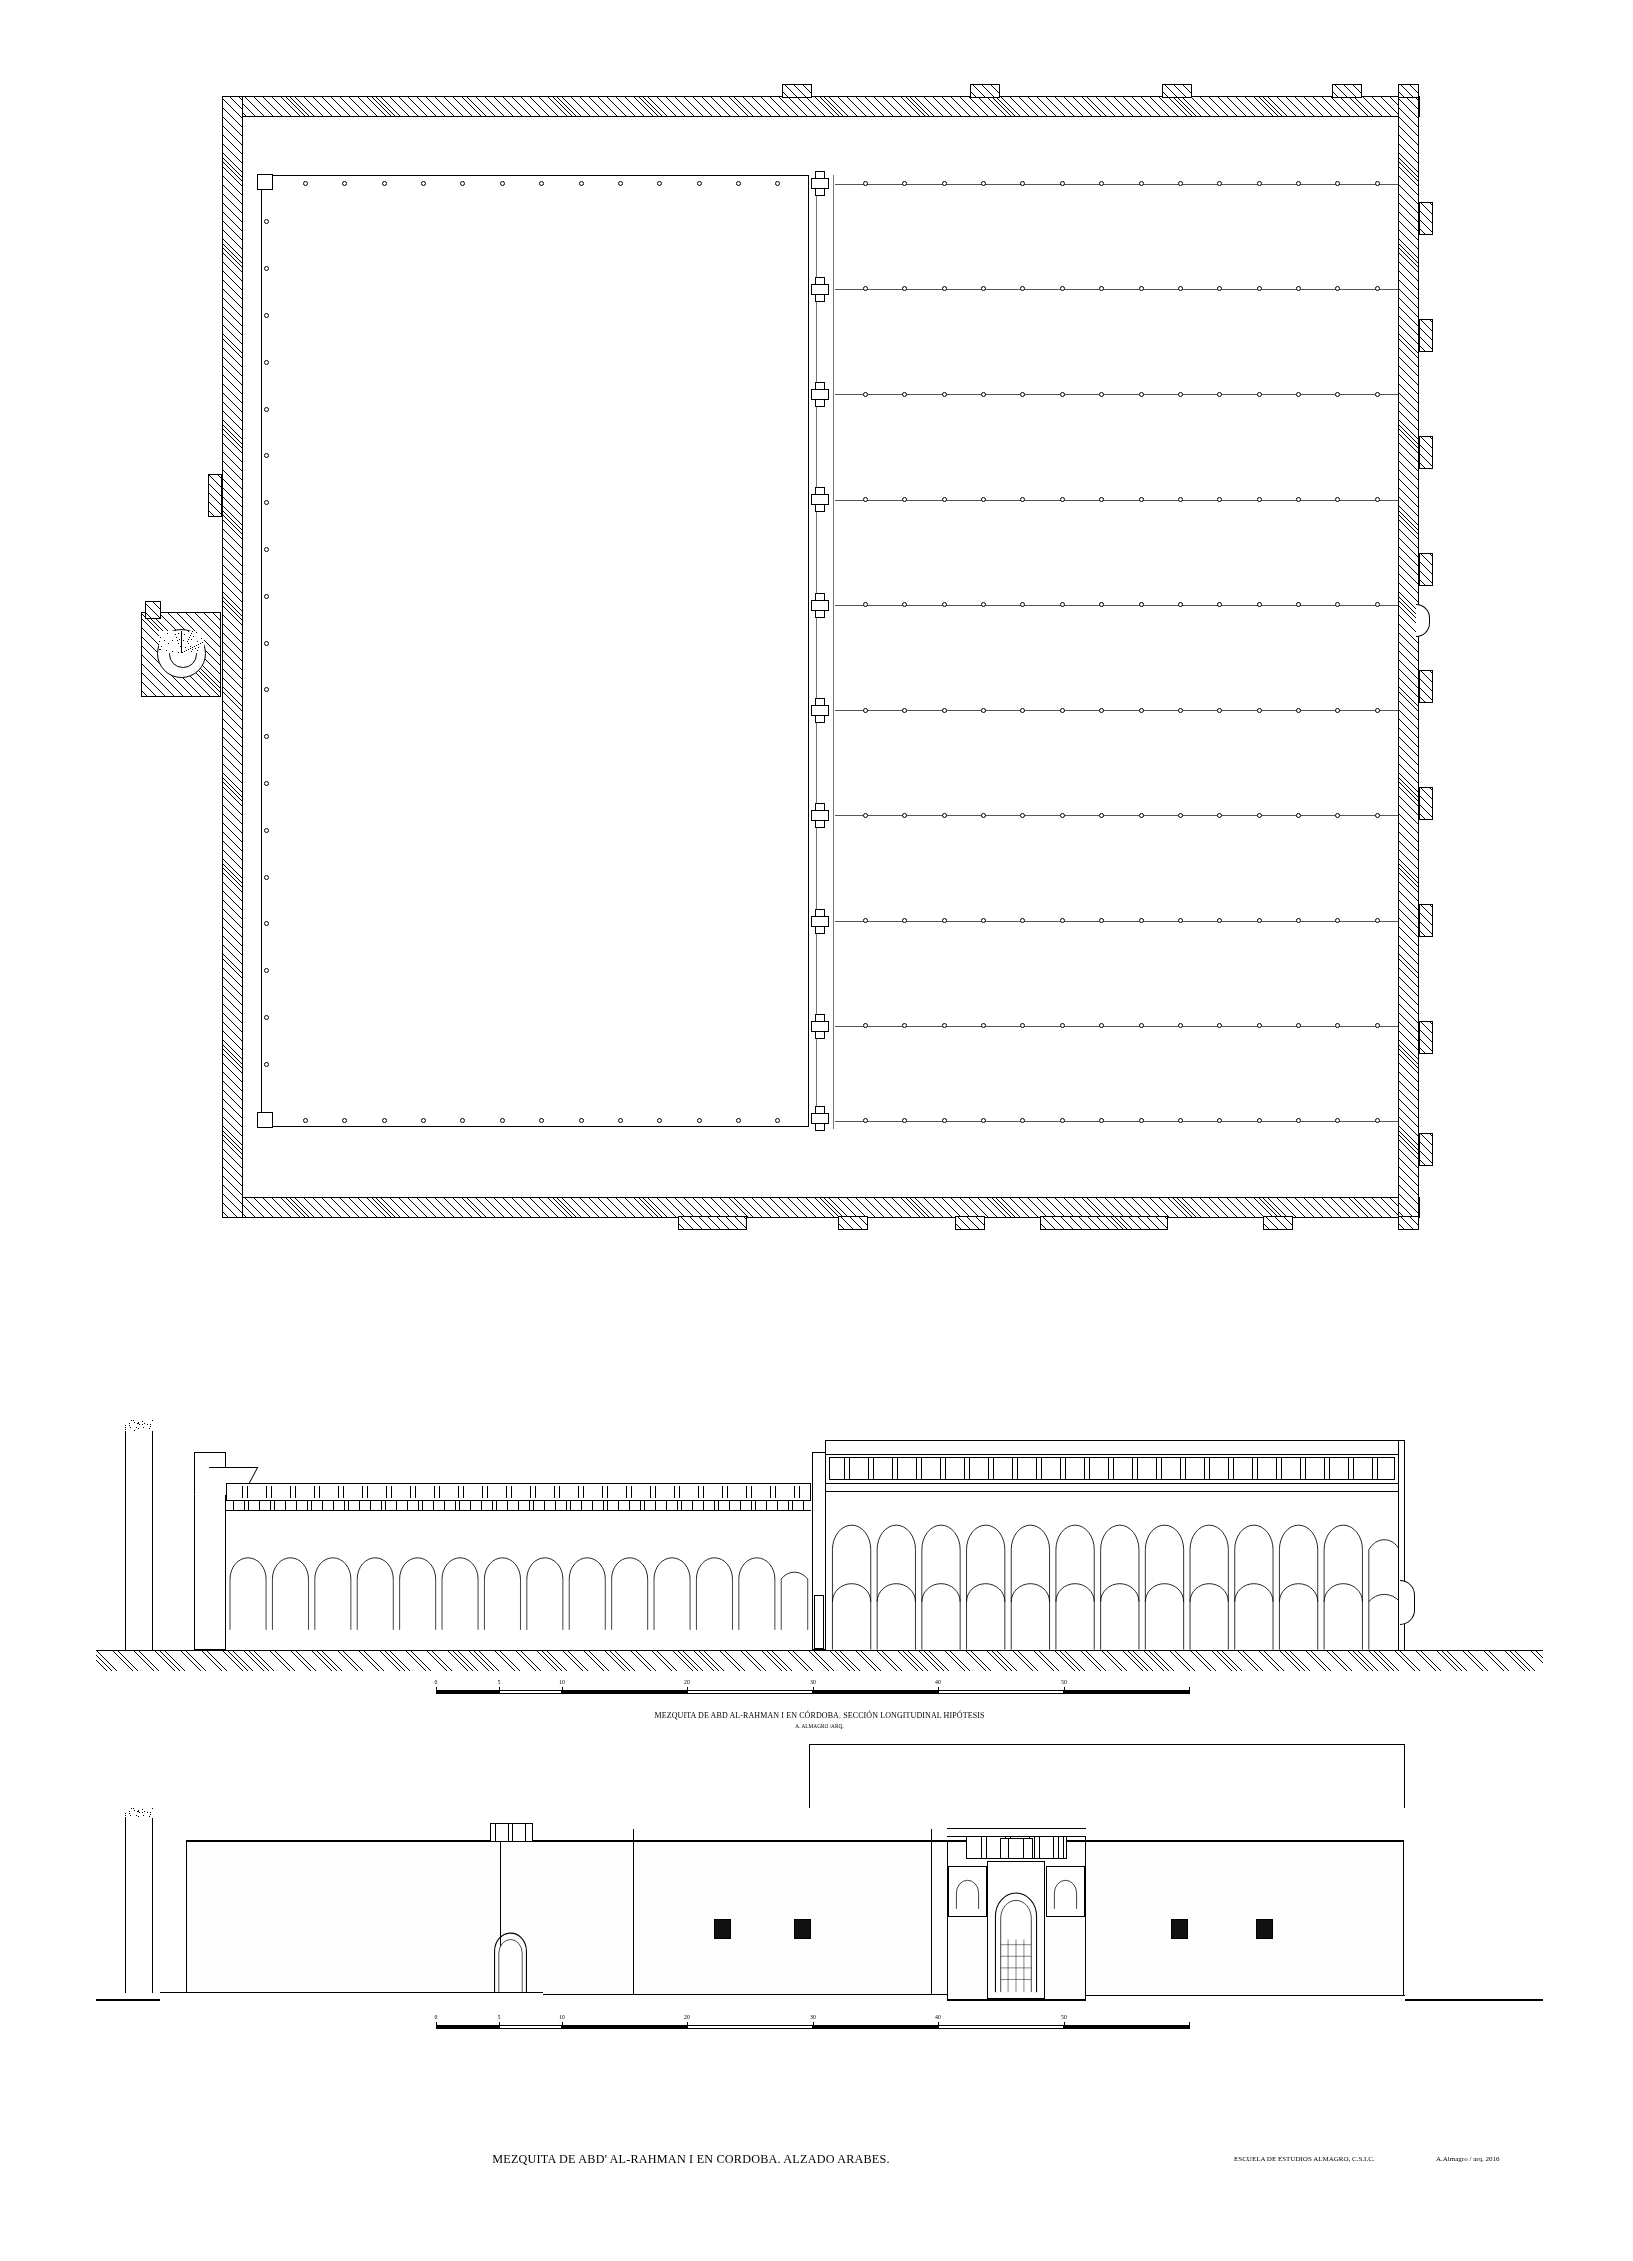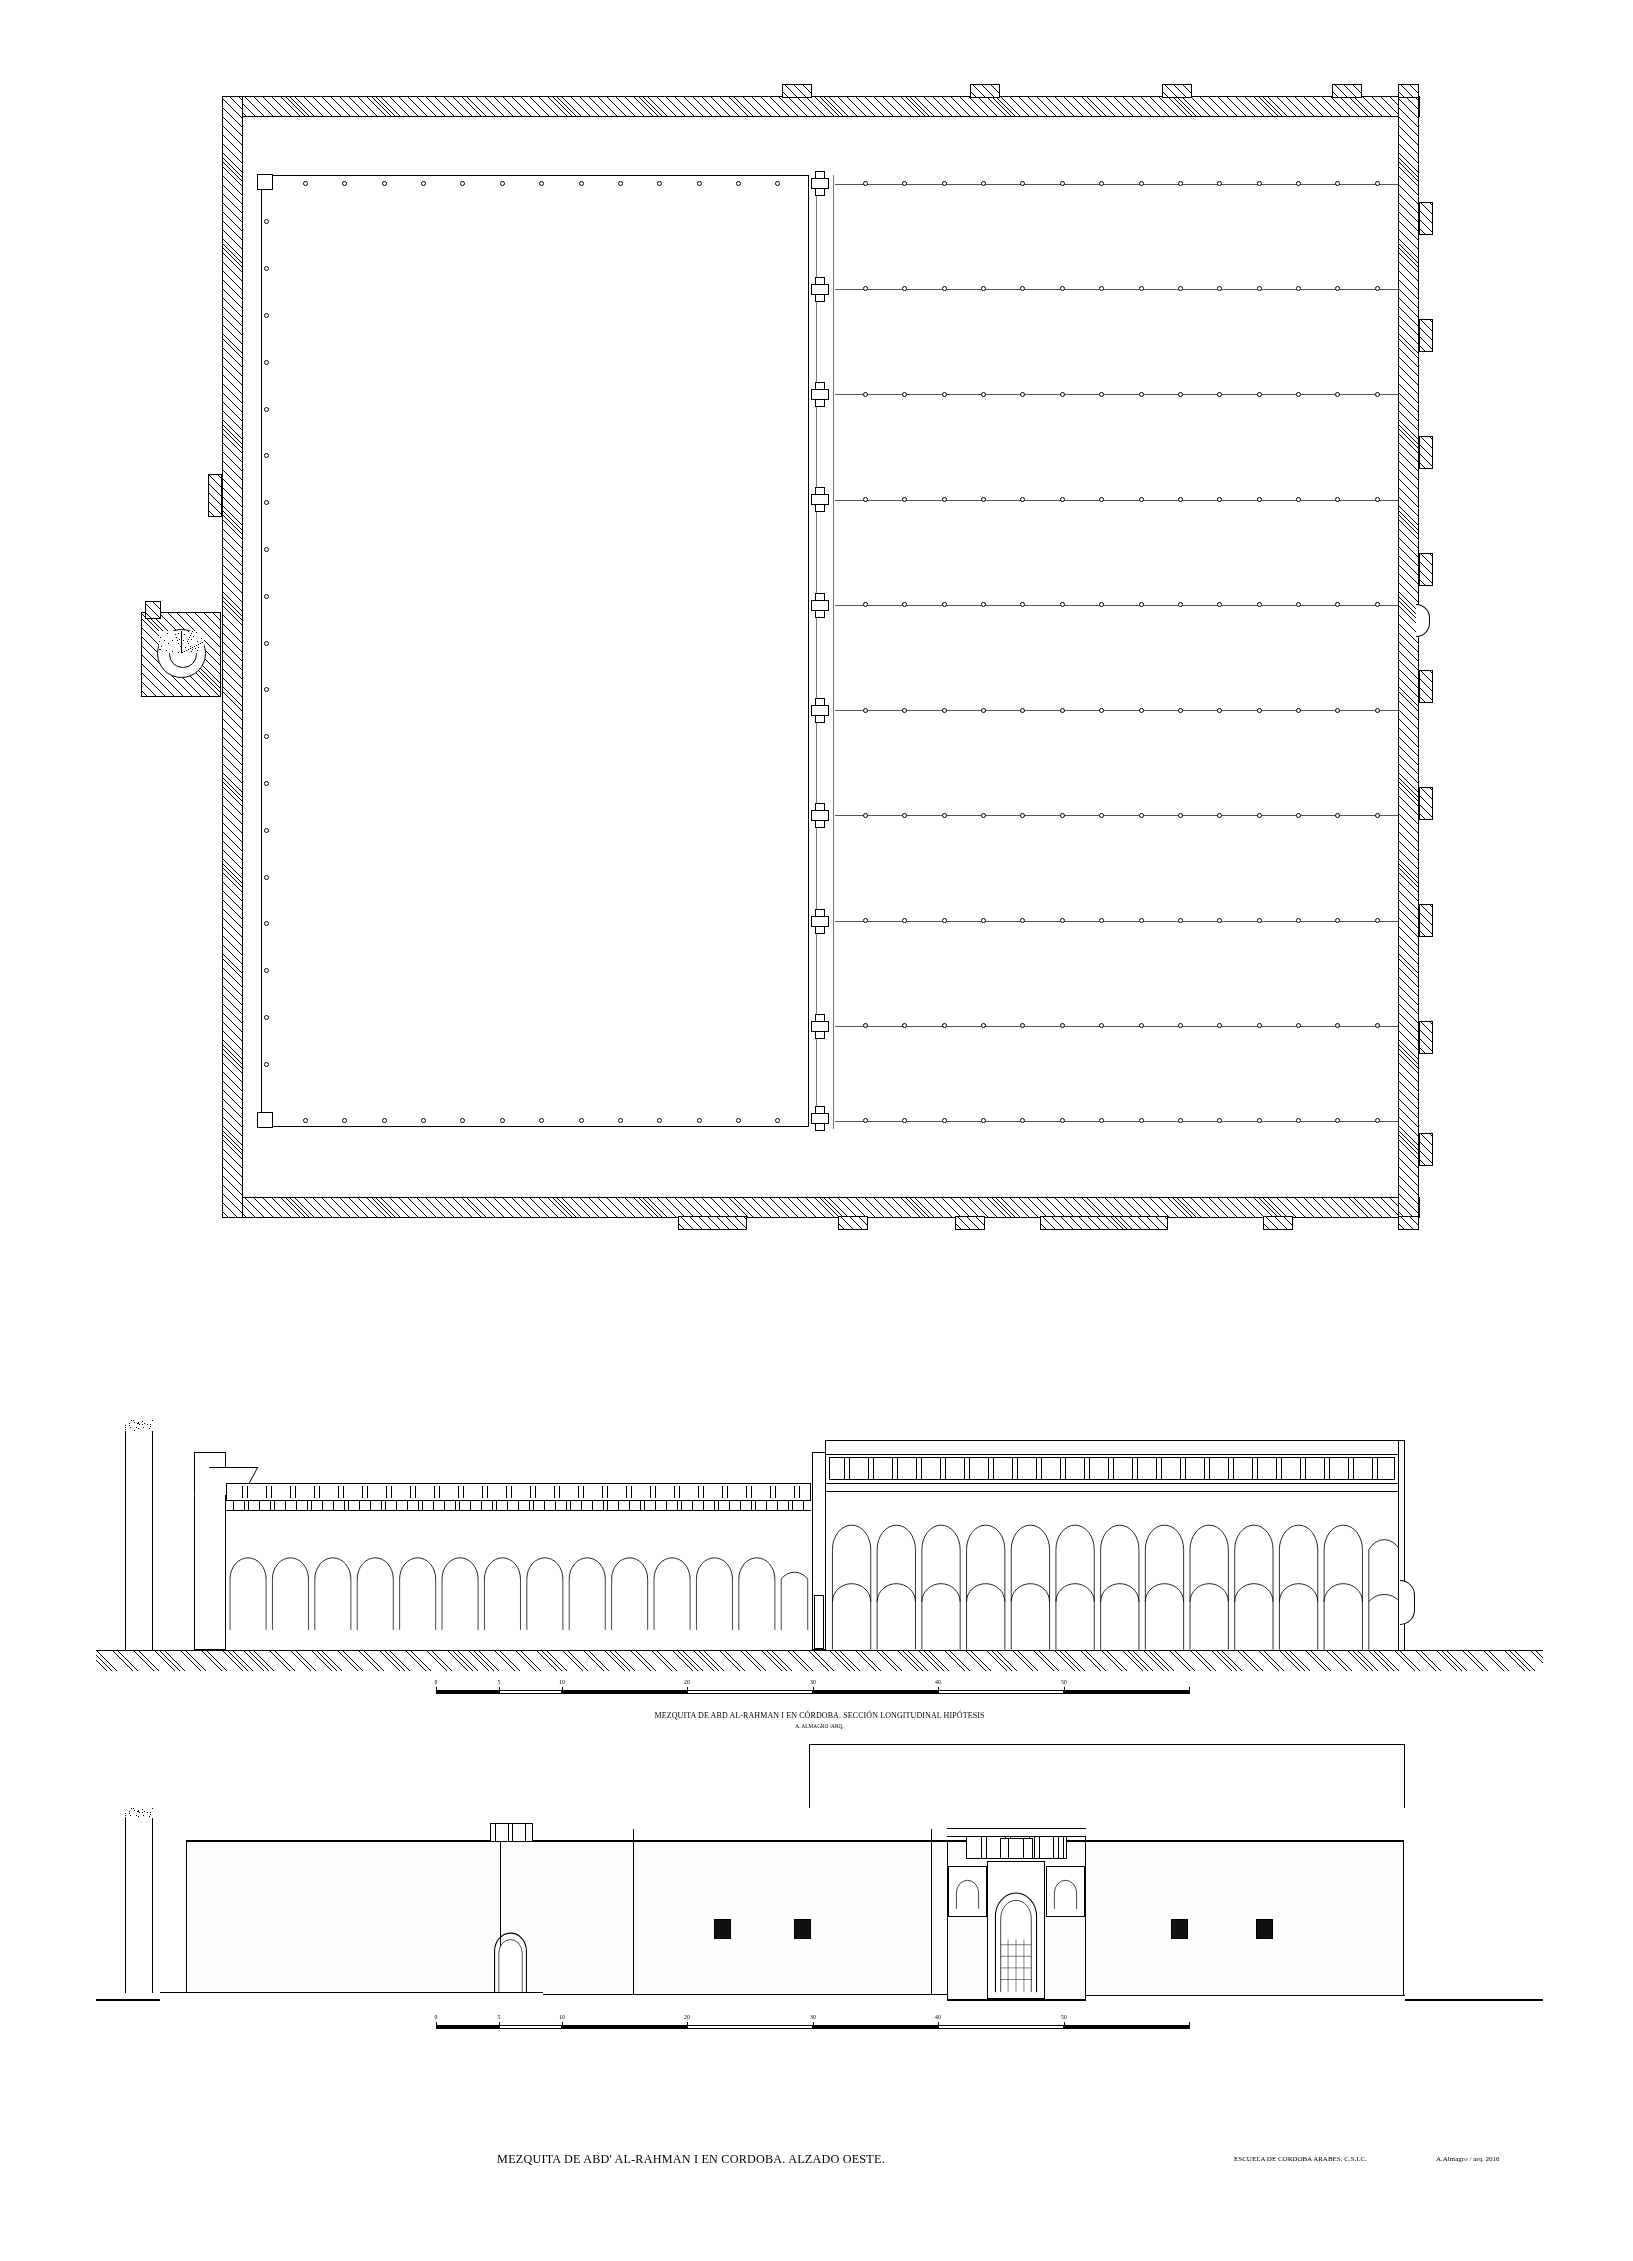--- a/index.html
+++ b/index.html
@@ -732,18 +732,18 @@
       <div class="lbl" style="left:63px; top:-7.4px;">5</div>
       <div class="lbl" style="left:126px; top:-7.4px;">10</div>
       <div class="lbl" style="left:251px; top:-7.4px;">20</div>
       <div class="lbl" style="left:377px; top:-7.4px;">30</div>
       <div class="lbl" style="left:502px; top:-7.4px;">40</div>
       <div class="lbl" style="left:628px; top:-7.4px;">50</div>
     </div>
 
   </div>
 
-  <div class="caption big" style="left:372px; top:2152px; width:638px; text-align:center;">MEZQUITA DE ABD' AL-RAHMAN I EN CORDOBA. ALZADO OESTE.</div>
-  <div class="caption credit" style="left:1234px; top:2155px; text-align:left;">ESCUELA DE CORDOBA ARABES, C.S.I.C.</div>
+  <div class="caption big" style="left:372px; top:2152px; width:638px; text-align:center;">MEZQUITA DE ABD' AL-RAHMAN I EN CORDOBA. ALZADO ARABES.</div>
+  <div class="caption credit" style="left:1234px; top:2155px; text-align:left;">ESCUELA DE ESTUDIOS ALMAGRO, C.S.I.C.</div>
   <div class="caption credit" style="left:1436px; top:2155px; text-align:left;">A.Almagro / arq. 2016</div>
 
 </div>
 
 
 </body></html>

